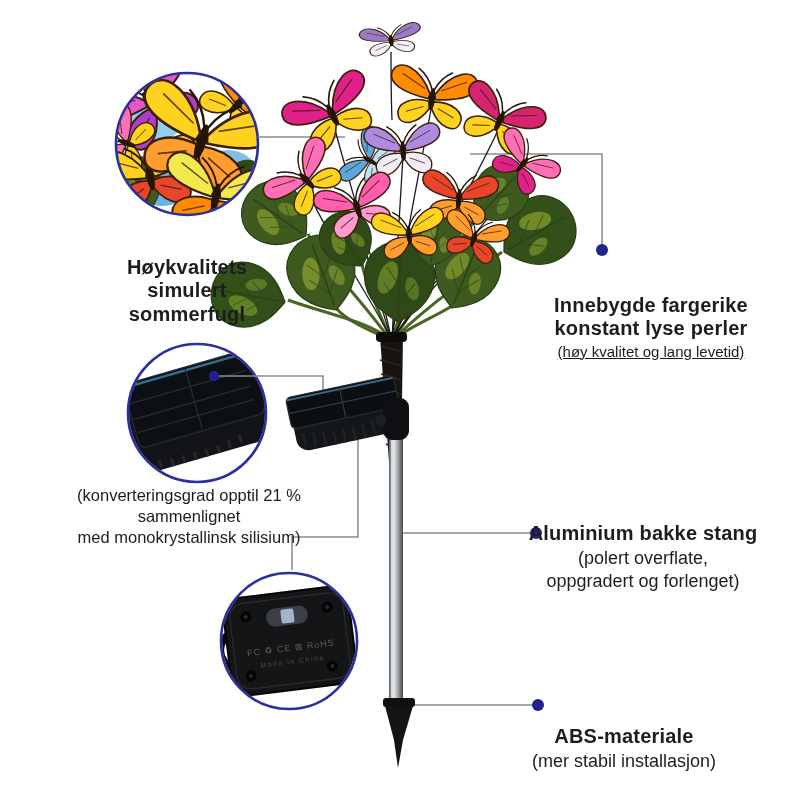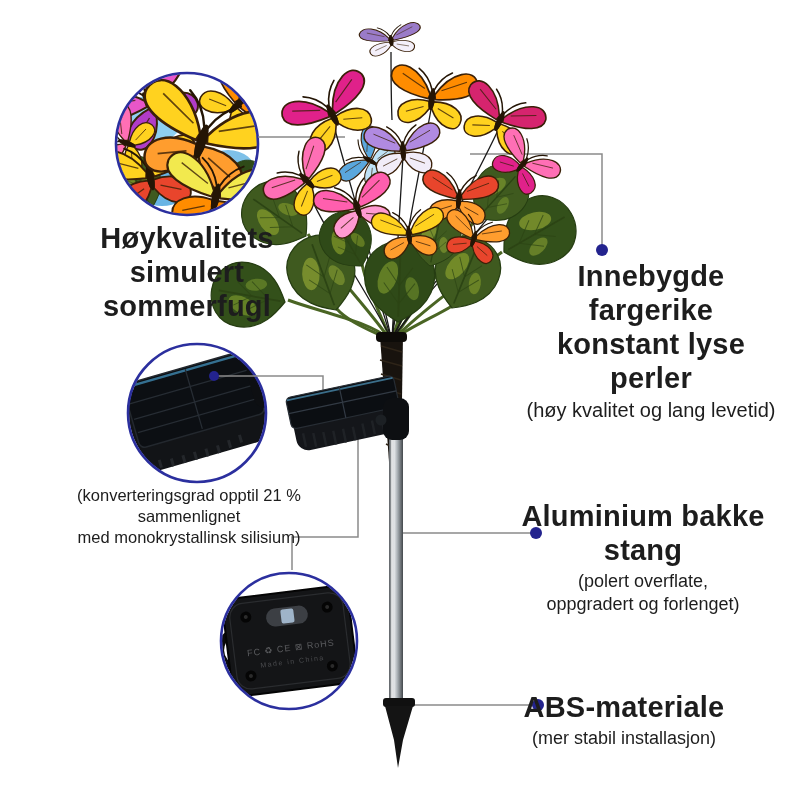--- a/index.html
+++ b/index.html
@@ -11,28 +11,28 @@
   html,body{margin:0;padding:0;background:#fff;}
   .page{
     position:relative;width:800px;height:800px;background:#ffffff;overflow:hidden;
     font-family:"Liberation Sans", sans-serif;color:var(--text);
   }
   .layer{position:absolute;left:0;top:0;width:800px;height:800px;pointer-events:none;}
   #circles-layer{z-index:1}
   #lines-layer{z-index:2}
   #product-layer{z-index:3}
   .callout{position:absolute;z-index:4;text-align:center;color:var(--text);}
-  .main{font-size:29px;font-weight:600;line-height:1.17;letter-spacing:.2px;}
+  .main{font-size:20px;font-weight:600;line-height:1.17;letter-spacing:.2px;margin-top:34px;}
   .sub{font-size:18px;font-weight:400;line-height:1.26;margin-top:2px;}
   #c-butterfly{left:37px;top:222px;width:300px;}
   #c-leds{left:517px;top:260px;width:268px;}
-  #c-leds .sub{font-size:20px;}
+  #c-leds .sub{font-size:15px;text-decoration:underline;}
   #c-solar{left:1px;top:483px;width:332px;}
   #c-solar .sub{font-size:16.5px;margin-left:44px;}
-  #c-pole{left:506px;top:500px;width:274px;}
+  #c-pole{left:506px;top:488px;width:274px;}
   #c-switch{left:150px;top:715px;width:240px;}
   #c-abs{left:500px;top:691px;width:248px;}
 </style>
 </head>
 <body>
 
 <div class="page">
 
   <svg id="circles-layer" class="layer" viewBox="0 0 800 800">
     <defs>

